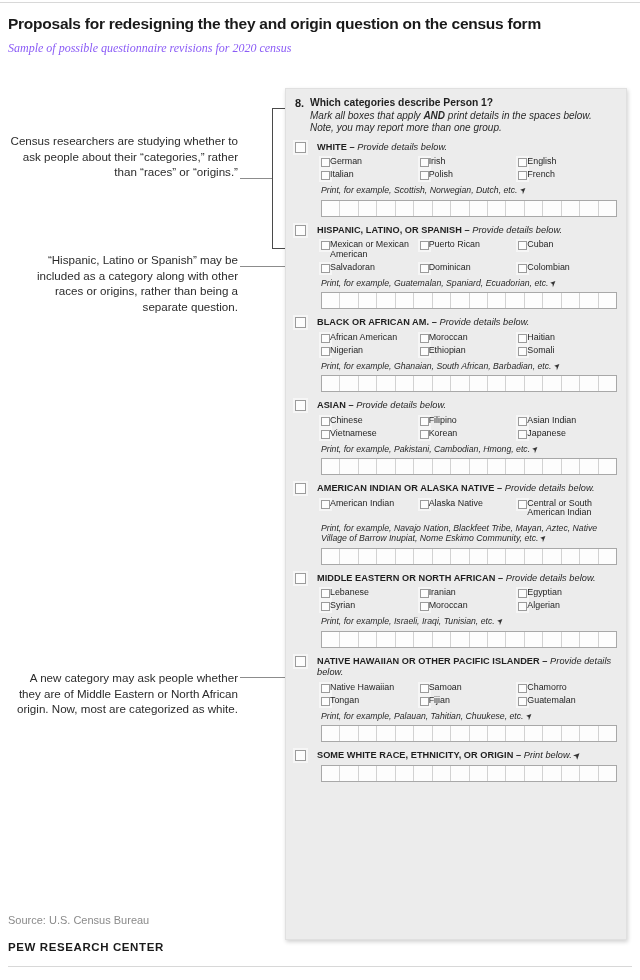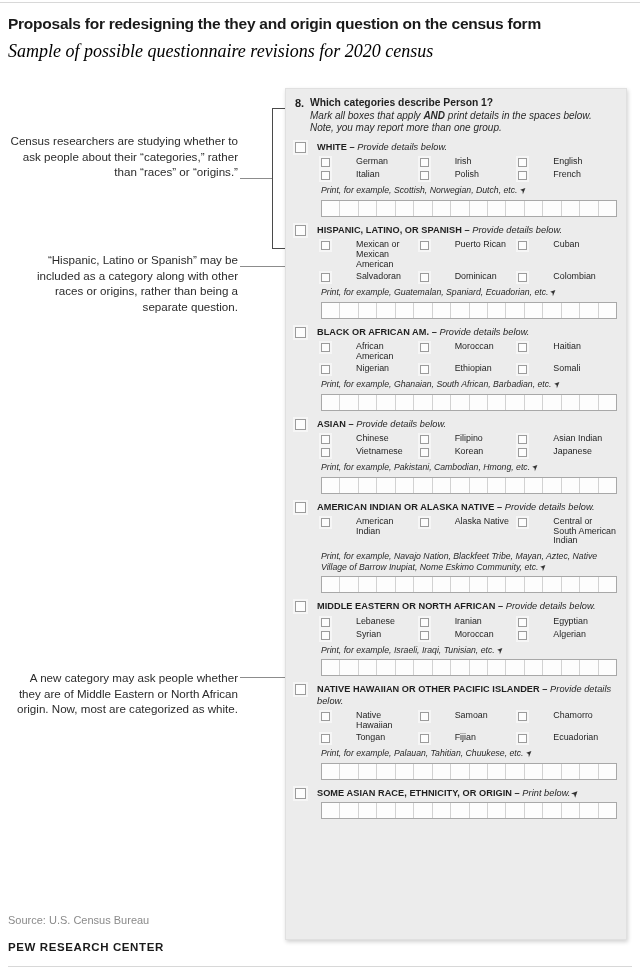--- a/index.html
+++ b/index.html
@@ -34,22 +34,22 @@
     letter-spacing: -0.25px;
     color: #1a1a1a;
     line-height: 19px;
   }
   .subhead {
     position: absolute;
     left: 8px; top: 41px;
     width: 620px;
     font-family: "Liberation Serif", serif;
     font-style: italic;
-    font-size: 18px;
-    color: #000000;
+    font-size: 12px;
+    color: #8b5cf6;
   }
 
   
   .annot {
     position: absolute;
     text-align: right;
     font-size: 11.6px;
     line-height: 15.5px;
     color: #2b2b2b;
   }
@@ -145,21 +145,21 @@
   .opts {
     margin: 4px 0 0 26px;
     display: grid;
     grid-template-columns: 1fr 1fr 1fr;
     row-gap: 3px;
     column-gap: 0px;
   }
   .opt { display: flex; align-items: flex-start; }
   .opt .chk { margin-top: 1px; box-shadow: 0 0 0 2px #f6f6f6; }
   .opt-label {
-    margin-left: 26px;
+    margin-left: 0;
     font-size: 8.9px;
     color: #1f1f1f;
     line-height: 9.6px;
   }
 
   .print-hint {
     margin: 5px 0 0 26px;
     font-size: 8.7px;
     font-style: italic;
     color: #2a2a2a;
@@ -564,21 +564,21 @@
             <div class="opt">
               <div class="chk"></div>
               <div class="opt-label">Tongan</div>
             </div>
             <div class="opt">
               <div class="chk"></div>
               <div class="opt-label">Fijian</div>
             </div>
             <div class="opt">
               <div class="chk"></div>
-              <div class="opt-label">Ecuadorian</div>
+              <div class="opt-label">Guatemalan</div>
             </div>
           </div>
           <div class="print-hint"><span>Print, for example, Palauan, Tahitian, Chuukese, etc.</span><span class="pencil">➤</span></div>
           <div class="writein">
             <div class="cell"></div>
             <div class="cell"></div>
             <div class="cell"></div>
             <div class="cell"></div>
             <div class="cell"></div>
             <div class="cell"></div>
@@ -590,21 +590,21 @@
             <div class="cell"></div>
             <div class="cell"></div>
             <div class="cell"></div>
             <div class="cell"></div>
             <div class="cell"></div>
           </div>
         </div>
         <div class="cat">
           <div class="cat-head">
             <div class="chk chk-main"></div>
-            <div class="cat-label"><span>SOME ASIAN RACE, ETHNICITY, OR ORIGIN</span><span> – </span><i>Print below.</i><span class="pencil">➤</span></div>
+            <div class="cat-label"><span>SOME WHITE RACE, ETHNICITY, OR ORIGIN</span><span> – </span><i>Print below.</i><span class="pencil">➤</span></div>
           </div>
           <div class="writein">
             <div class="cell"></div>
             <div class="cell"></div>
             <div class="cell"></div>
             <div class="cell"></div>
             <div class="cell"></div>
             <div class="cell"></div>
             <div class="cell"></div>
             <div class="cell"></div>

